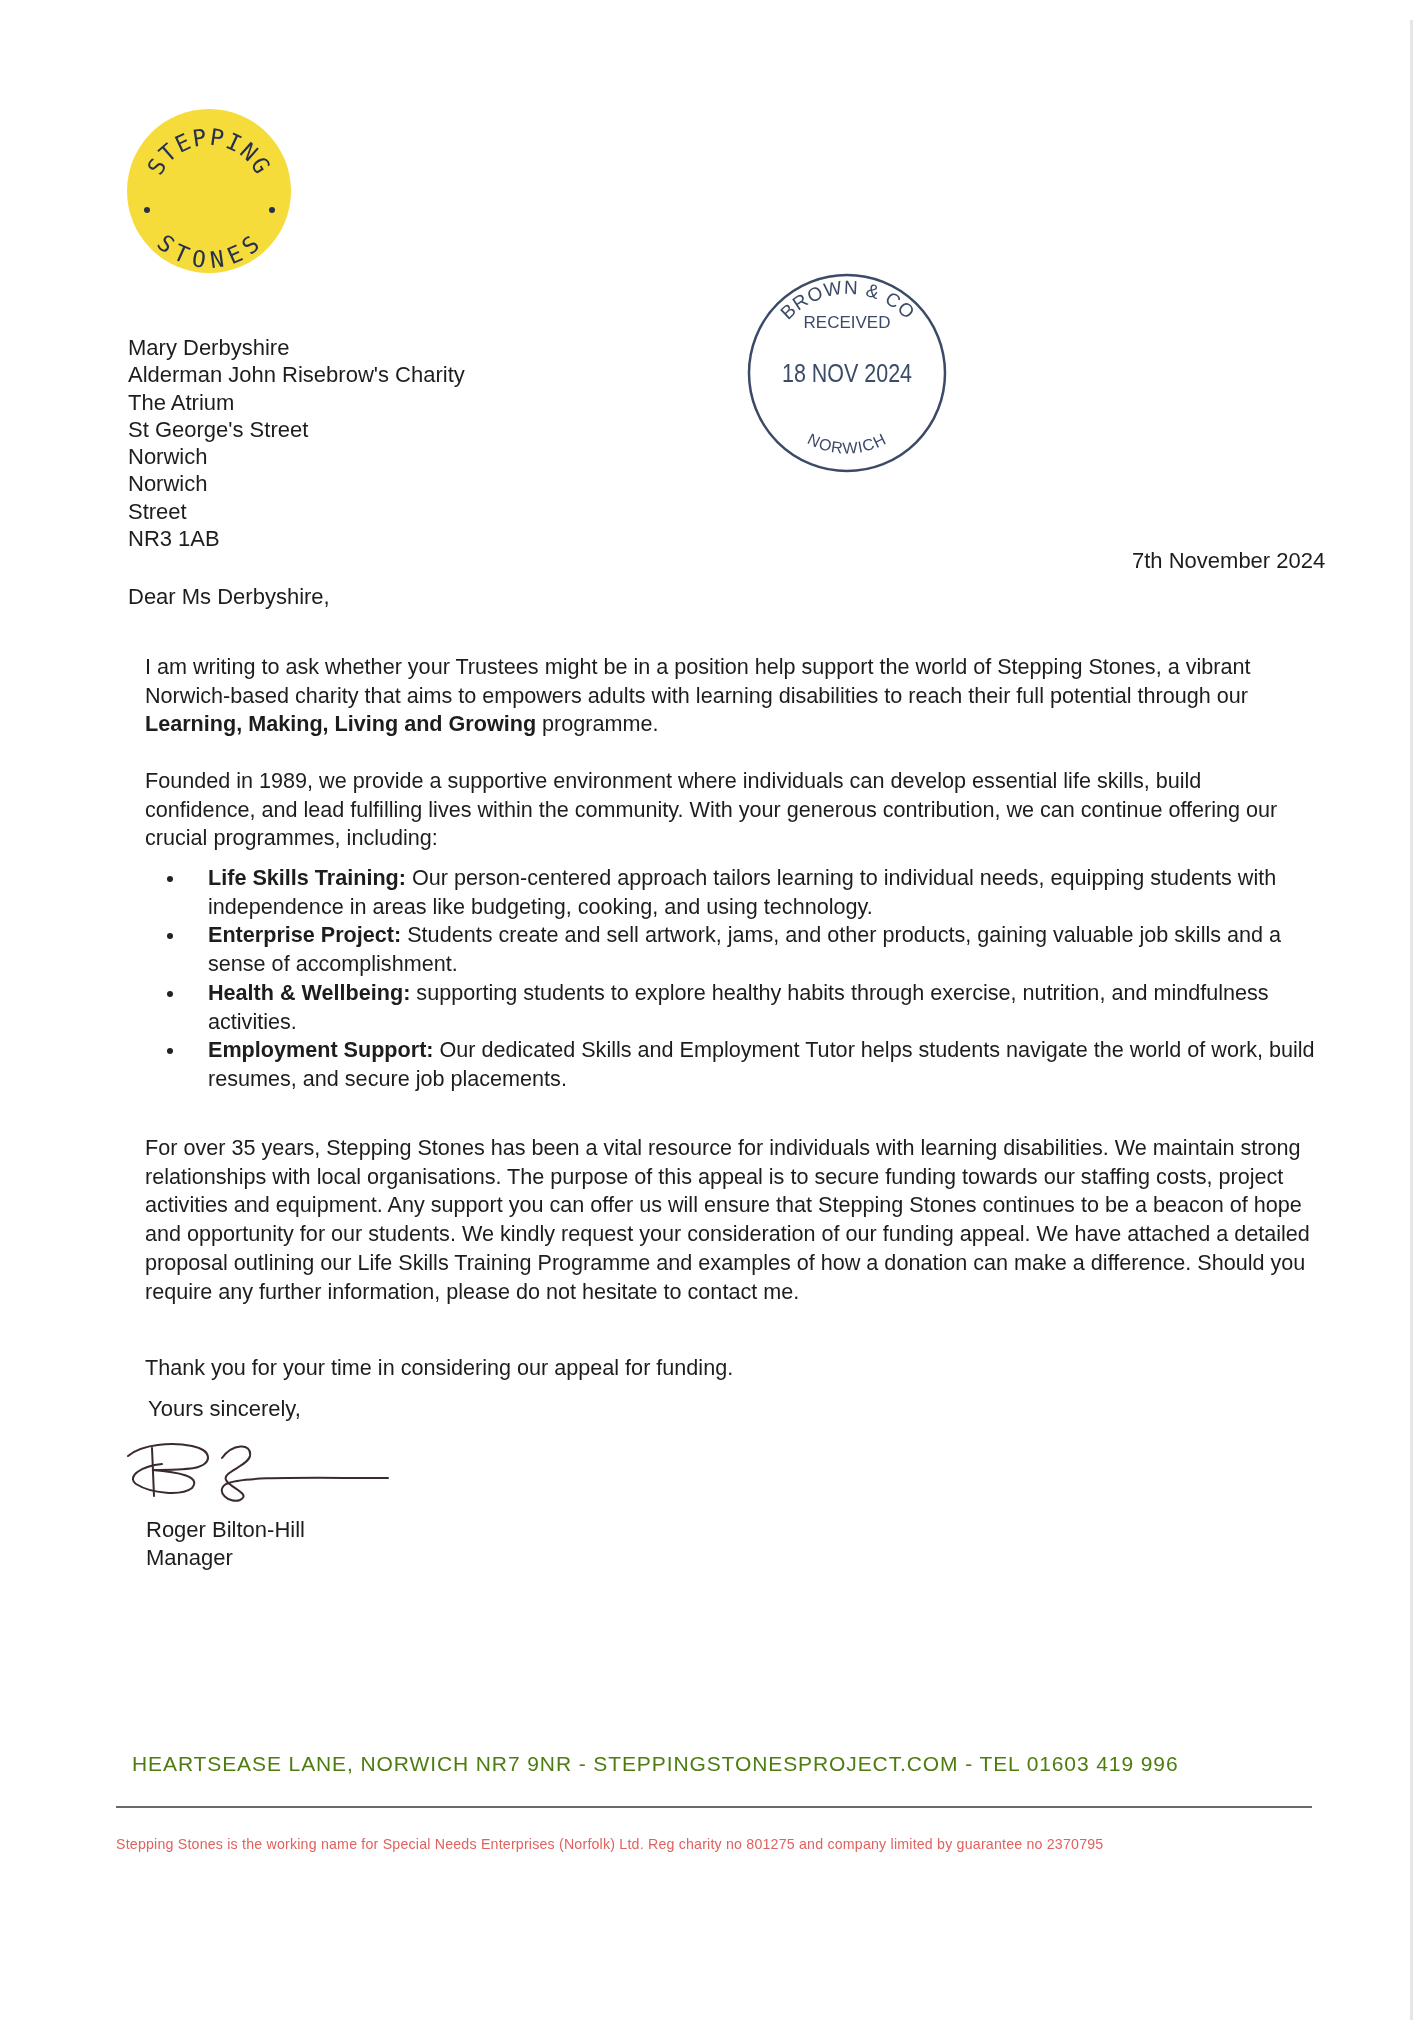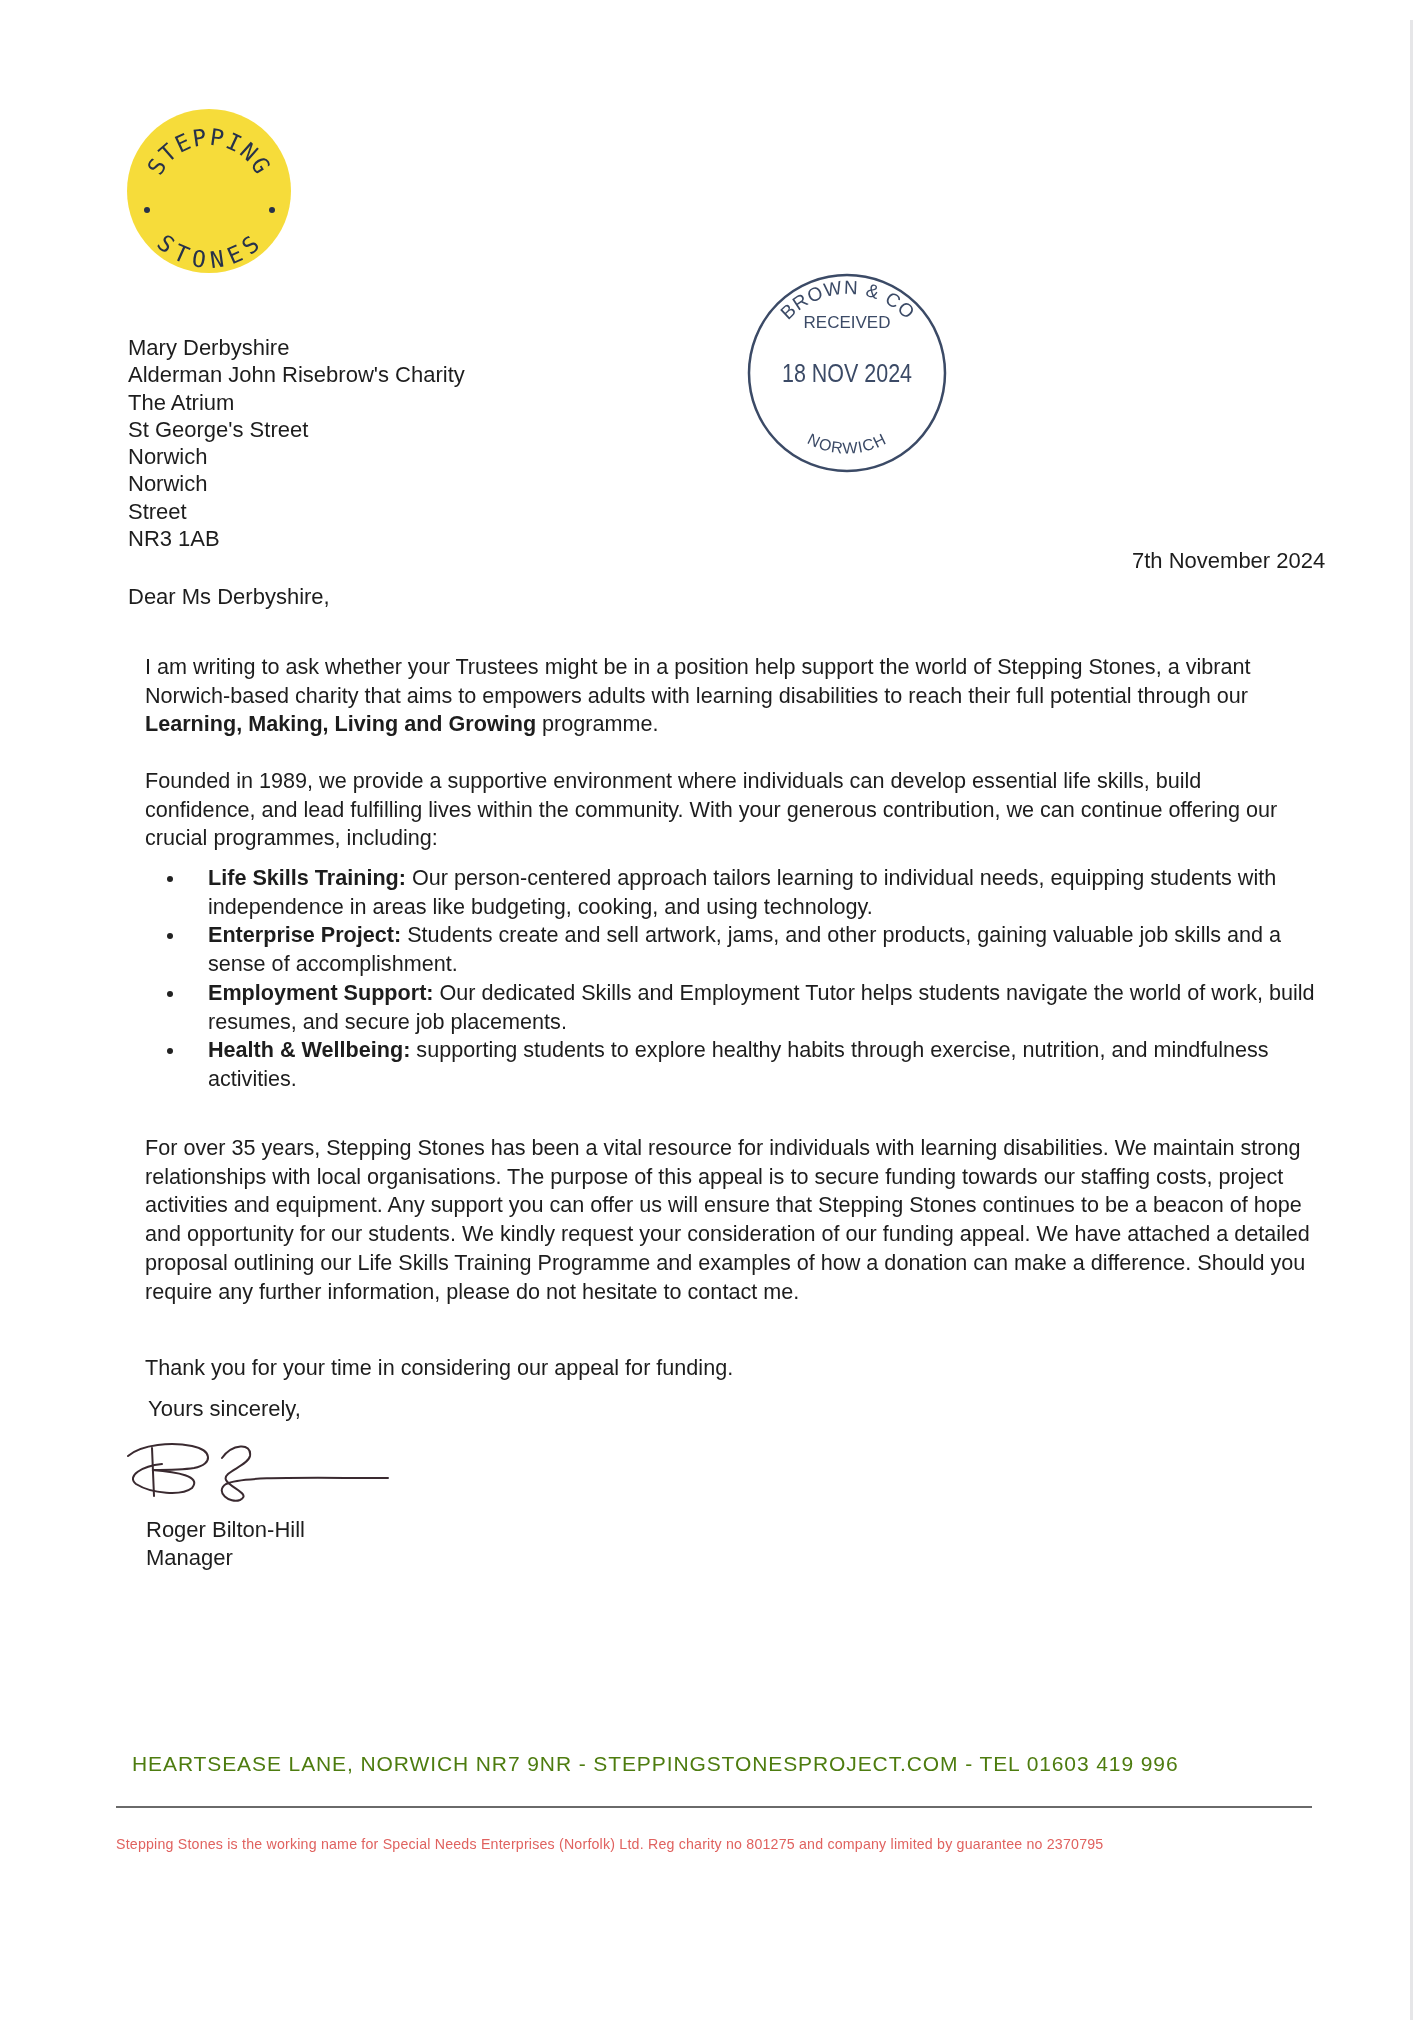--- a/index.html
+++ b/index.html
@@ -95,25 +95,25 @@
   <li>
     <span class="dot"></span>
     <b>Life Skills Training:</b><span> Our person-centered approach tailors learning to individual needs, equipping students with independence in areas like budgeting, cooking, and using technology.</span>
   </li>
   <li>
     <span class="dot"></span>
     <b>Enterprise Project:</b><span> Students create and sell artwork, jams, and other products, gaining valuable job skills and a sense of accomplishment.</span>
   </li>
   <li>
     <span class="dot"></span>
-    <b>Employment Support:</b><span> Our dedicated Skills and Employment Tutor helps students navigate the world of work, build resumes, and secure job placements.</span>
+    <b>Health &amp; Wellbeing:</b><span> supporting students to explore healthy habits through exercise, nutrition, and mindfulness activities.</span>
   </li>
   <li>
     <span class="dot"></span>
-    <b>Health &amp; Wellbeing:</b><span> supporting students to explore healthy habits through exercise, nutrition, and mindfulness activities.</span>
+    <b>Employment Support:</b><span> Our dedicated Skills and Employment Tutor helps students navigate the world of work, build resumes, and secure job placements.</span>
   </li>
 </ul>
 
 <div class="body-text p3">
   <p>For over 35 years, Stepping Stones has been a vital resource for individuals with learning disabilities. We maintain strong relationships with local organisations.  The purpose of this appeal is to secure funding towards our staffing costs, project activities and equipment.  Any support you can offer us will ensure that Stepping Stones continues to be a beacon of hope and opportunity for our students. We kindly request your consideration of our funding appeal.  We have attached a detailed proposal outlining our Life Skills Training Programme and examples of how a donation can make a difference. Should you require any further information, please do not hesitate to contact me.</p>
 </div>
 
 <div class="body-text p4">
   <p>Thank you for your time in considering our appeal for funding.</p>
 </div>

